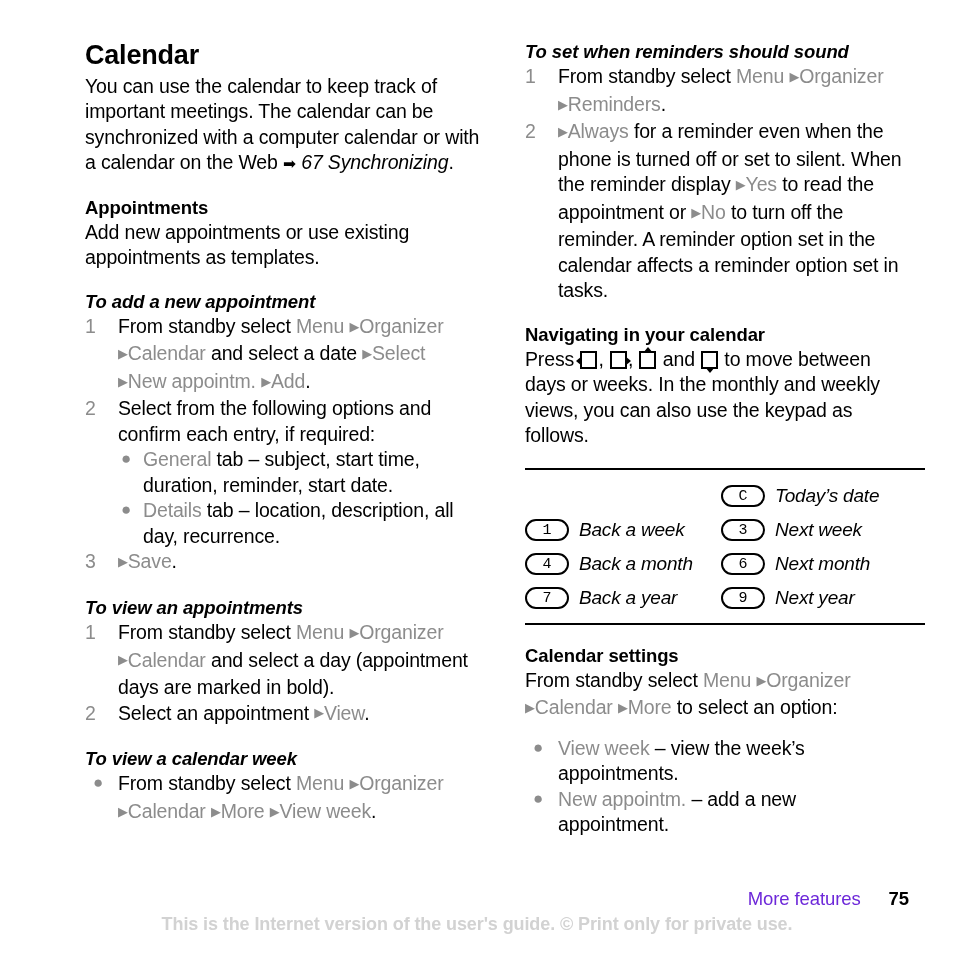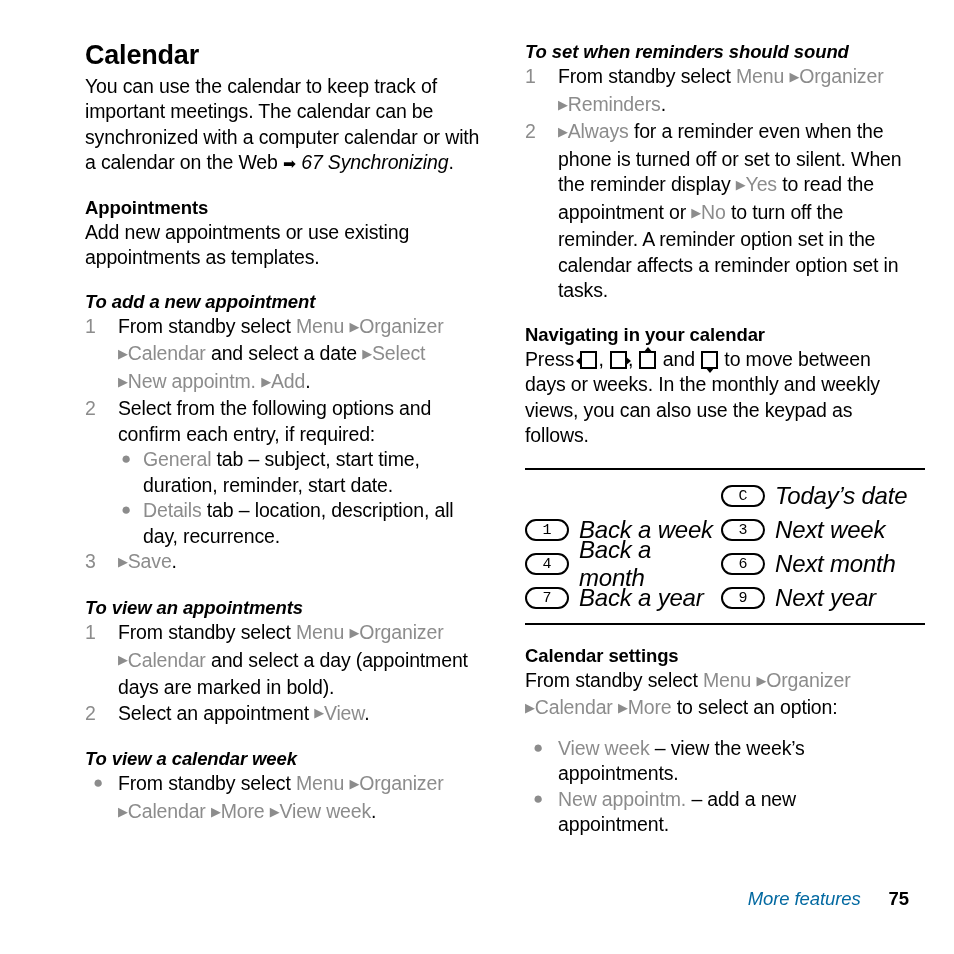--- a/index.html
+++ b/index.html
@@ -198,36 +198,36 @@
     border-radius: 11px;
     text-align: center;
     font-size: 15px;
     font-family: "Liberation Mono", monospace;
     font-weight: normal;
     box-sizing: border-box;
     margin-right: 10px;
     flex: 0 0 auto;
   }
   .keylabel {
-    font-size: 24px;
+    font-size: 19px;
     font-style: italic;
     letter-spacing: -0.2px;
   }
 
   
   .footer-line {
     position: absolute;
     right: 85px;
     top: 888px;
     font-size: 18.5px;
     letter-spacing: -0.1px;
     display: flex;
     align-items: baseline;
   }
-  .footer-section { color: #0369a1; font-style: italic; }
+  .footer-section { color: #6d28d9; }
   .footer-page {
     font-weight: bold;
     margin-left: 28px;
     color: #000;
   }
   .disclaimer {
     position: absolute;
     left: 0;
     top: 914px;
     width: 954px;
@@ -429,14 +429,15 @@
       </li>
     </ul>
 
   </div>
 
   <div class="footer-line">
     <span class="footer-section">More features</span>
     <span class="footer-page">75</span>
   </div>
 
+  <div class="disclaimer">This is the Internet version of the user's guide. © Print only for private use.</div>
 
 </div>
 
 </body></html>

